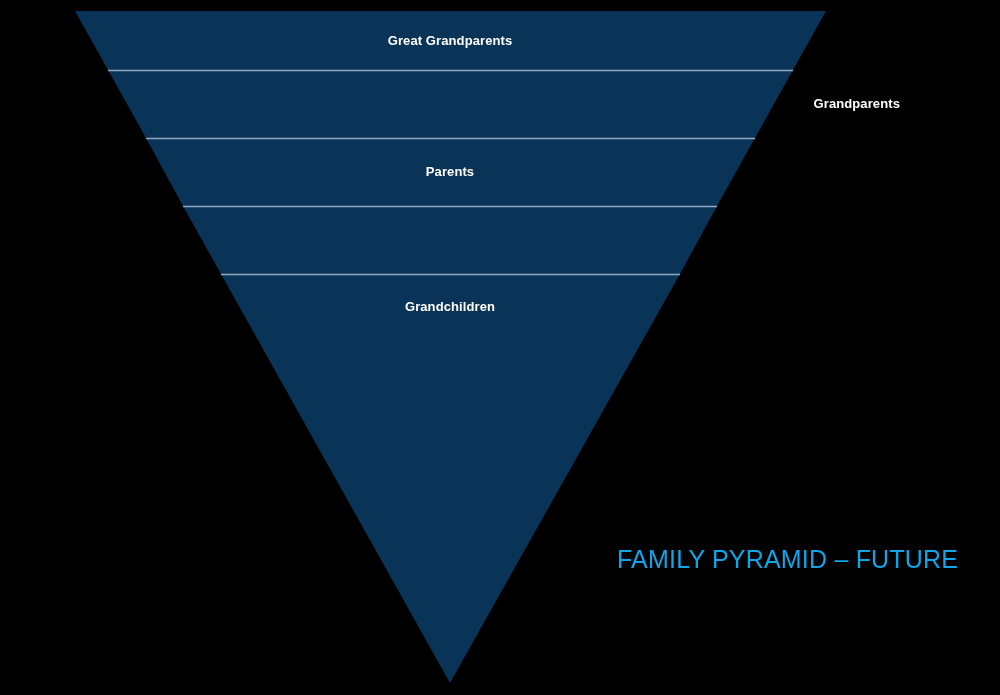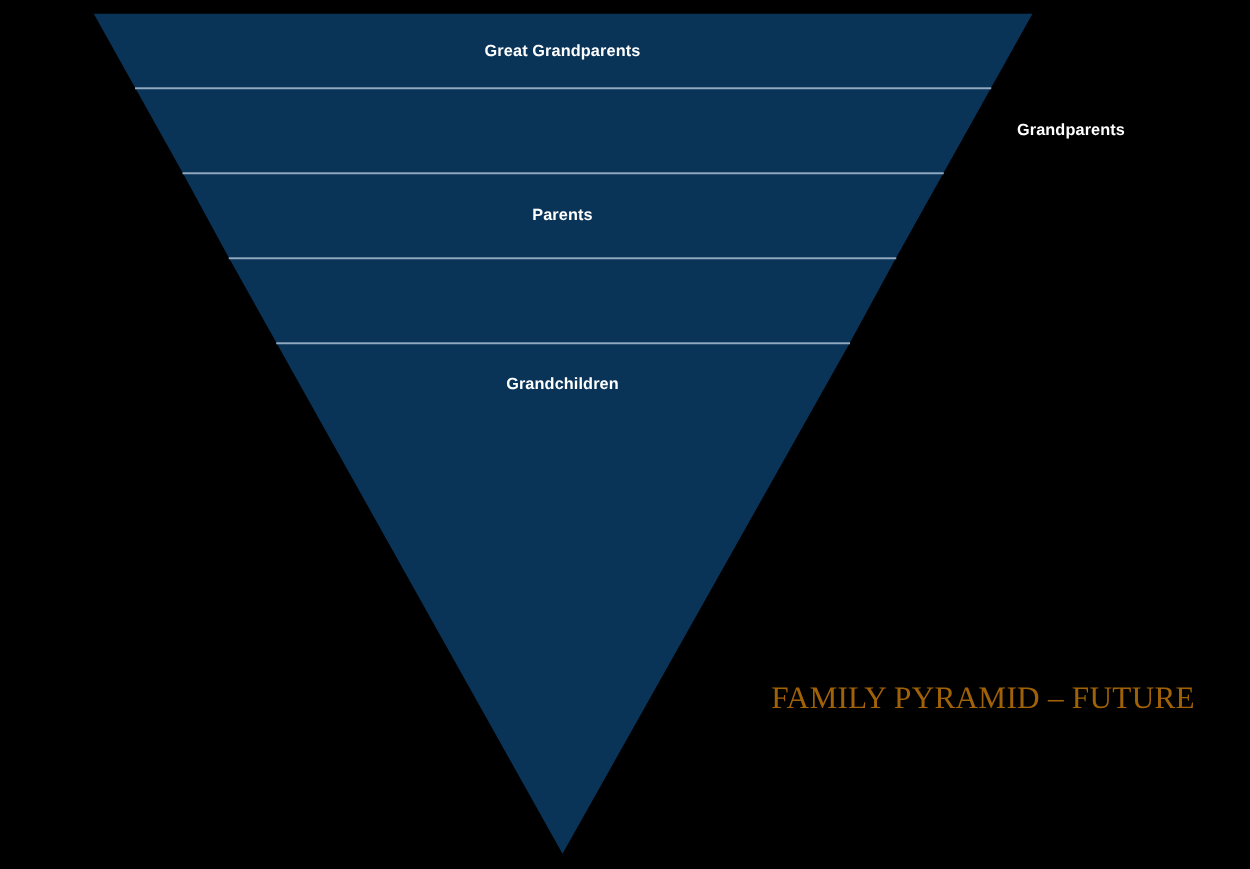--- a/index.html
+++ b/index.html
@@ -42,22 +42,22 @@
     font-weight: bold;
     letter-spacing: 0.1px;
     white-space: nowrap;
     pointer-events: none;
   }
 
   #chart-title {
     position: absolute;
     left: 617px;
     top: 545px;
-    color: #a16207;
-    font-family: Liberation Serif, serif;
+    color: #0ea5e9;
+    font-family: Liberation Sans, sans-serif;
     font-size: 25px;
     font-weight: normal;
     letter-spacing: 0.2px;
     white-space: nowrap;
   }
 </style>
 </head>
 <body>
 
 <div id="stage">

